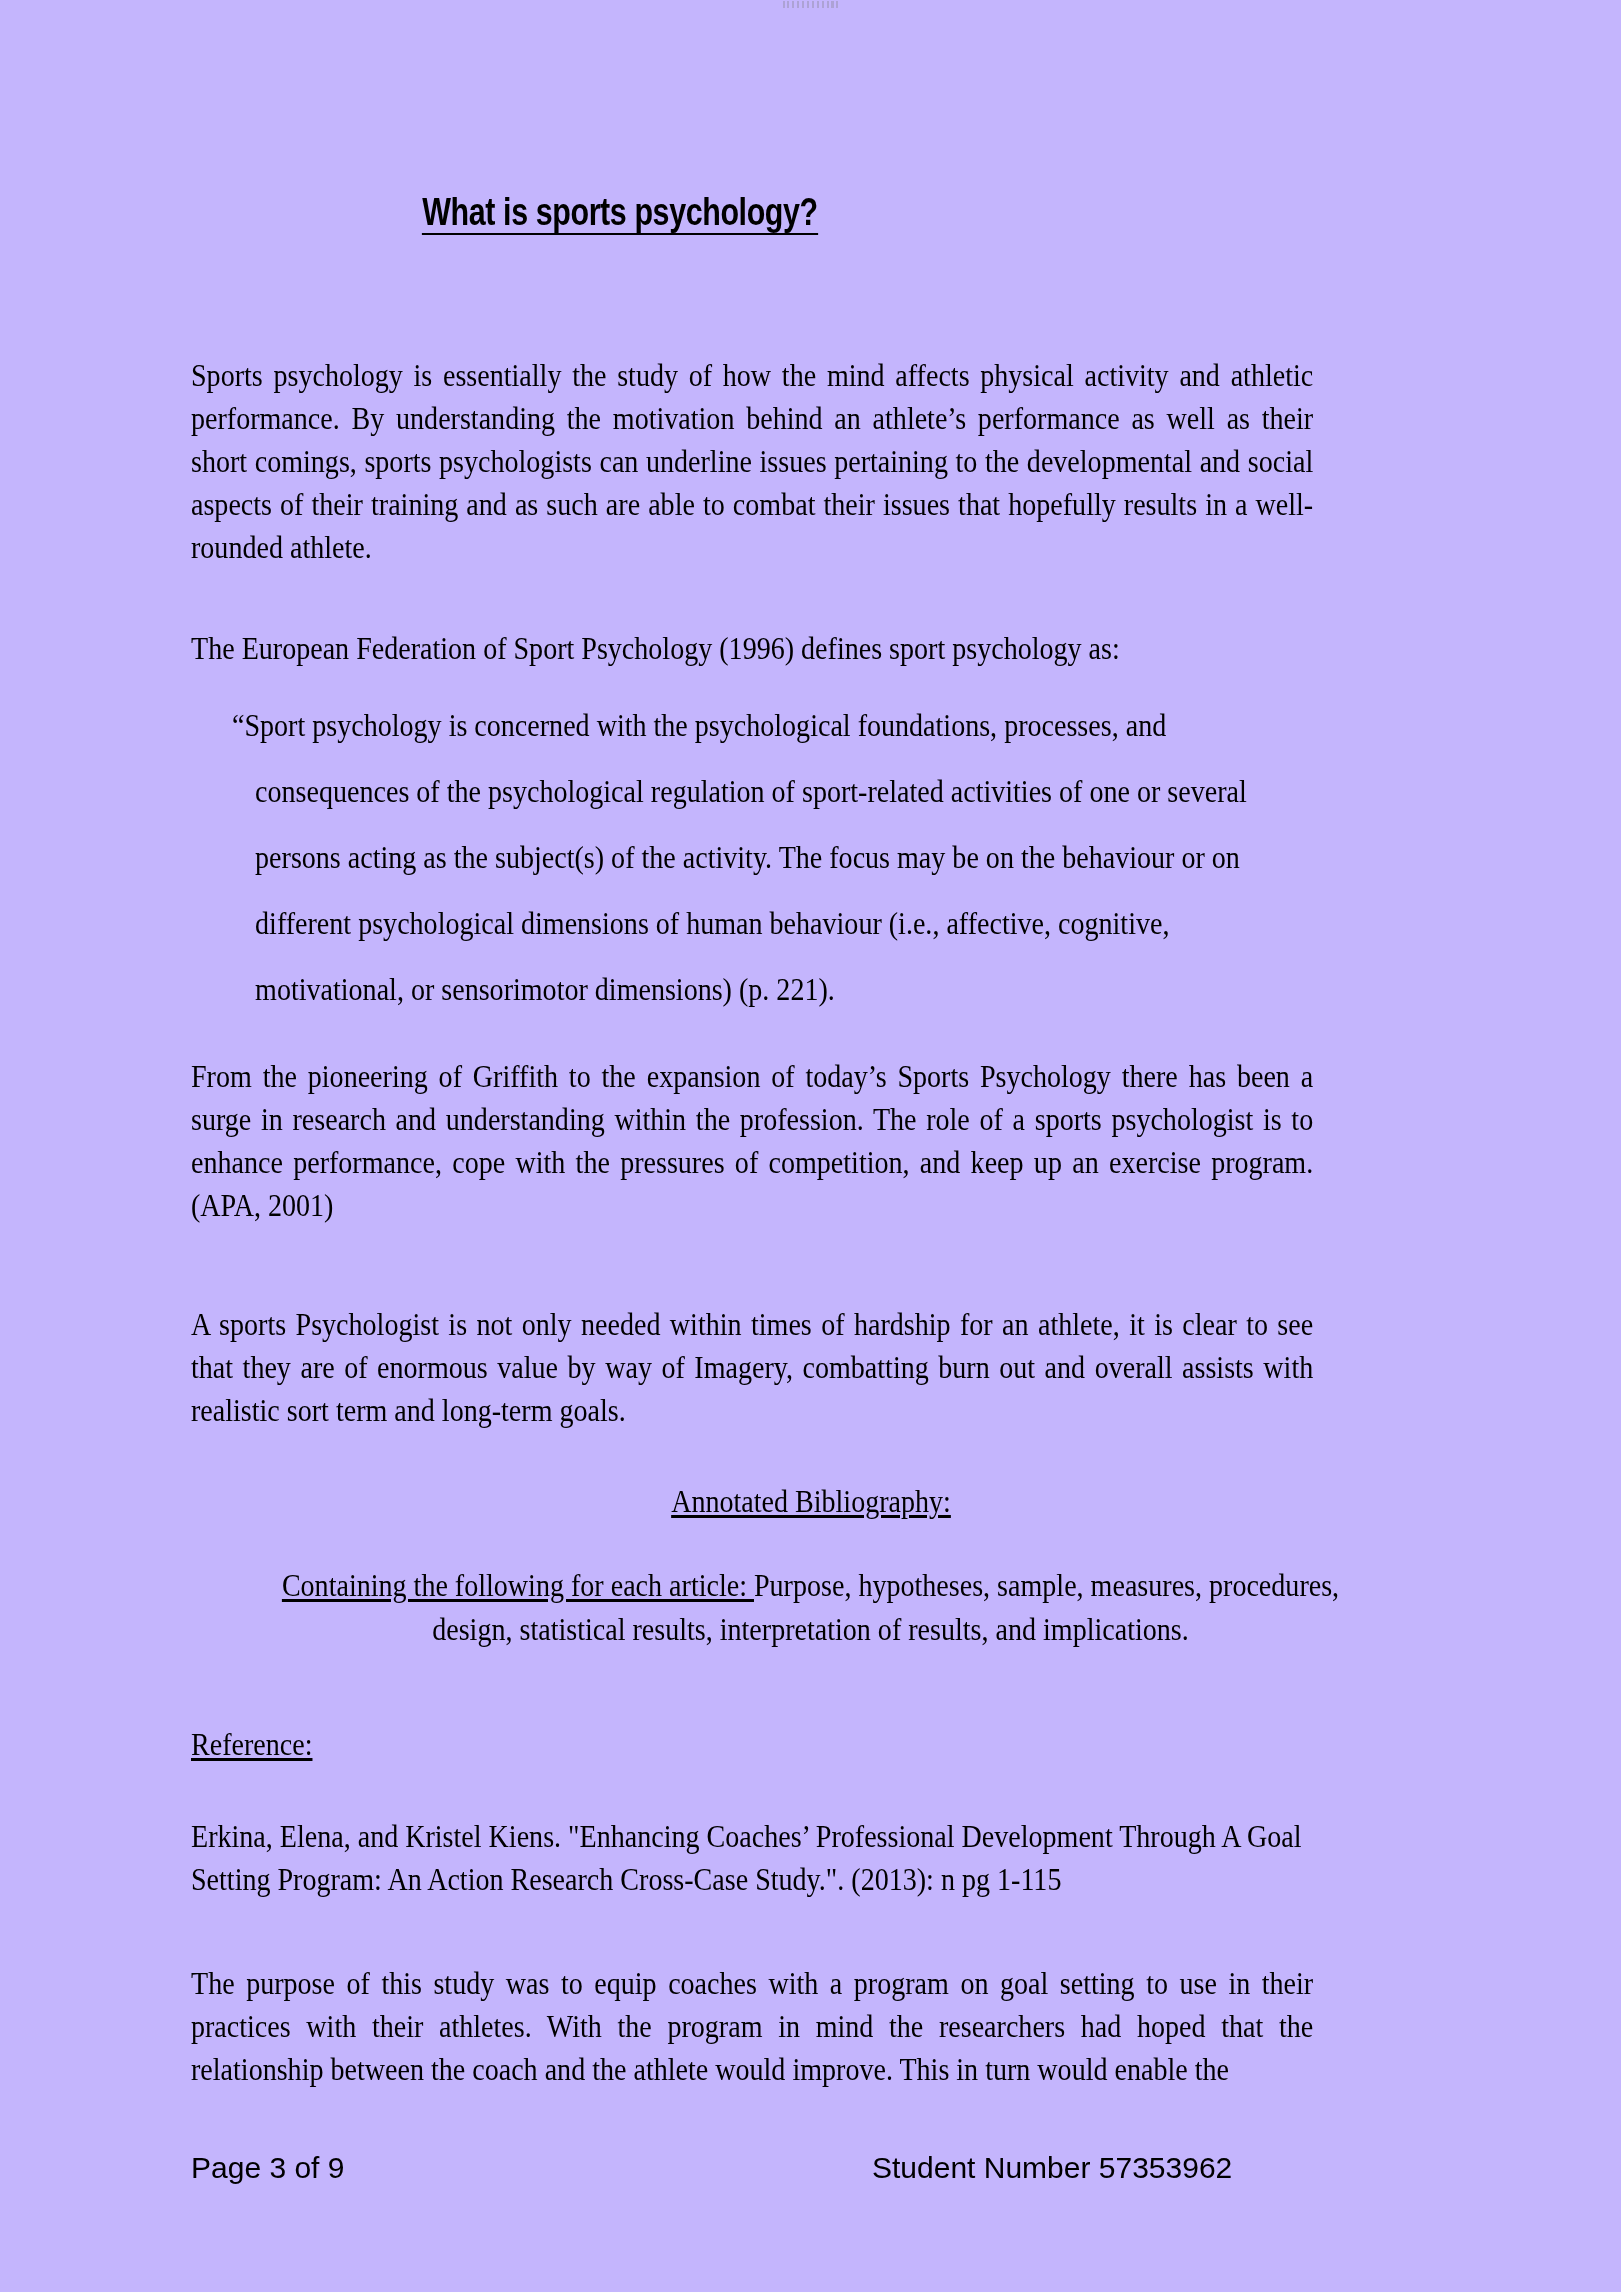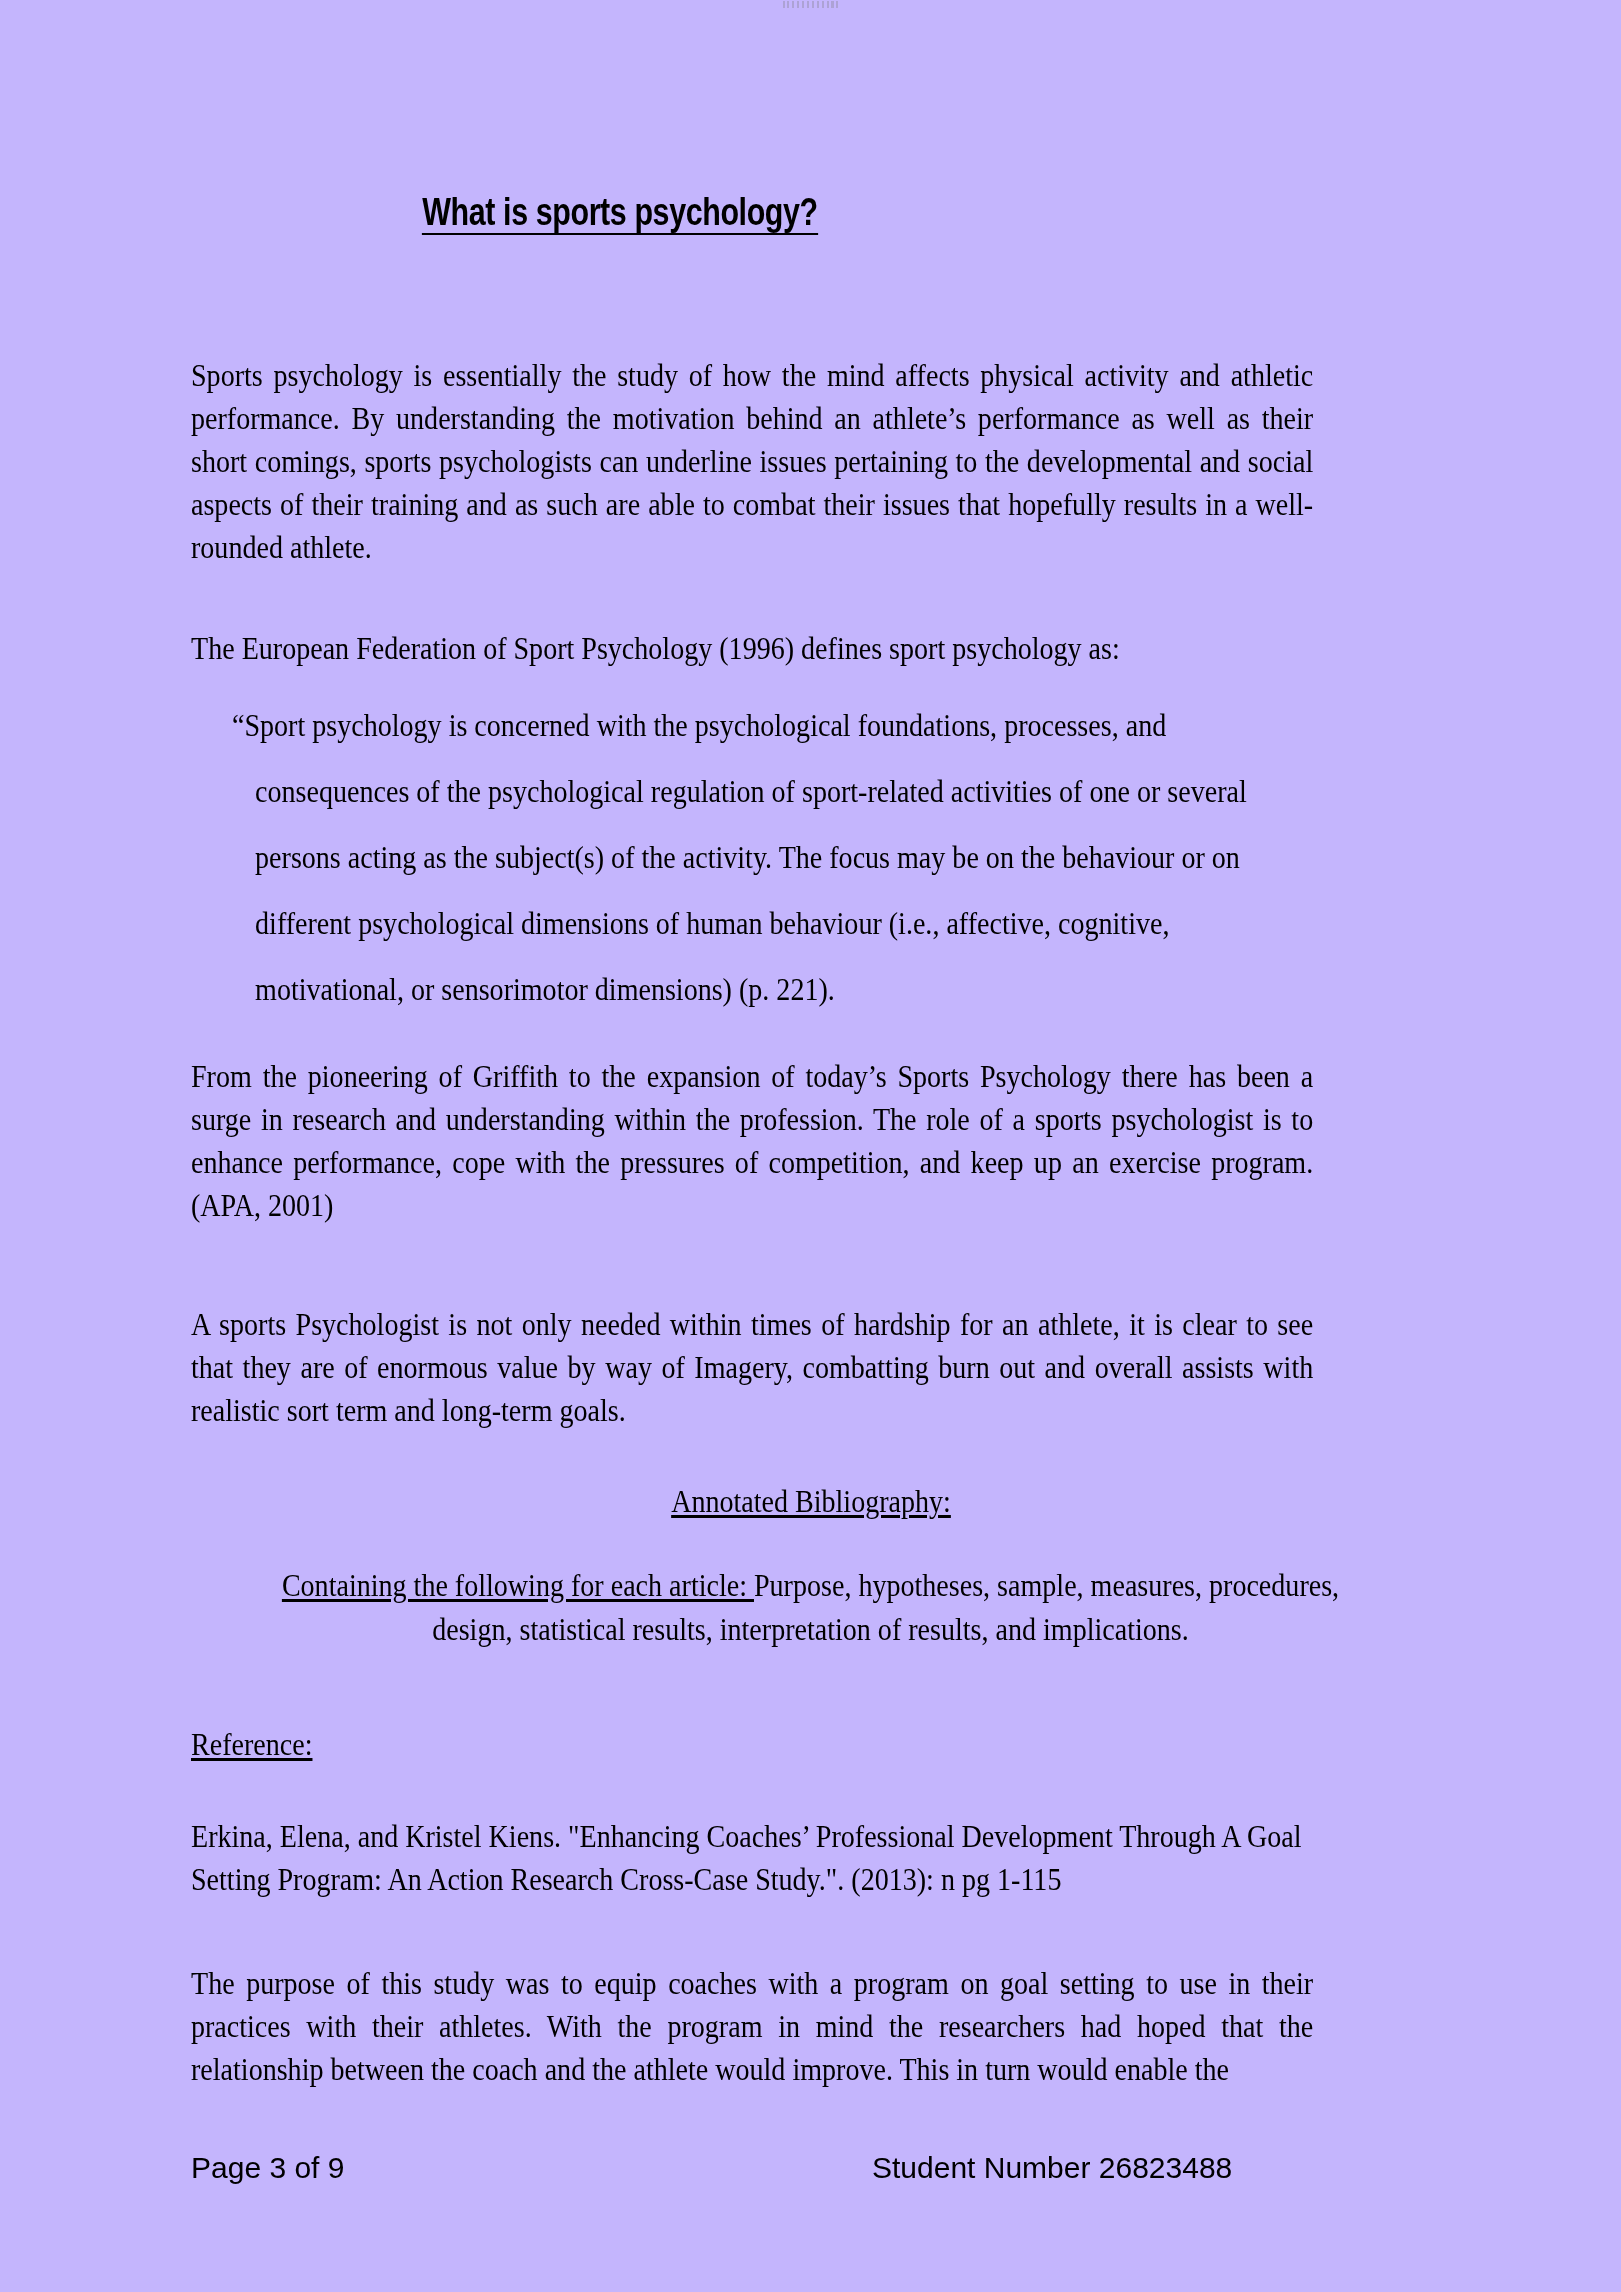--- a/index.html
+++ b/index.html
@@ -185,17 +185,17 @@
     </div>
 
     <p class="para no-justify" style="top:1784px;">Erkina, Elena, and Kristel Kiens. "Enhancing Coaches’ Professional Development Through A Goal Setting Program: An Action Research Cross-Case Study.". (2013): n pg 1-115</p>
 
     <p class="para" style="top:1931px;">The purpose of this study was to equip coaches with a program on goal setting to use in their practices with their athletes. With the program in mind the researchers had hoped that the relationship between the coach and the athlete would improve. This in turn would enable the</p>
 
   </div>
 
   <div class="footer">
     <span class="page-no">Page 3 of 9</span>
-    <span class="student-no">Student Number 26823488</span>
+    <span class="student-no">Student Number 57353962</span>
   </div>
 
 </div>
 
 
 </body></html>

